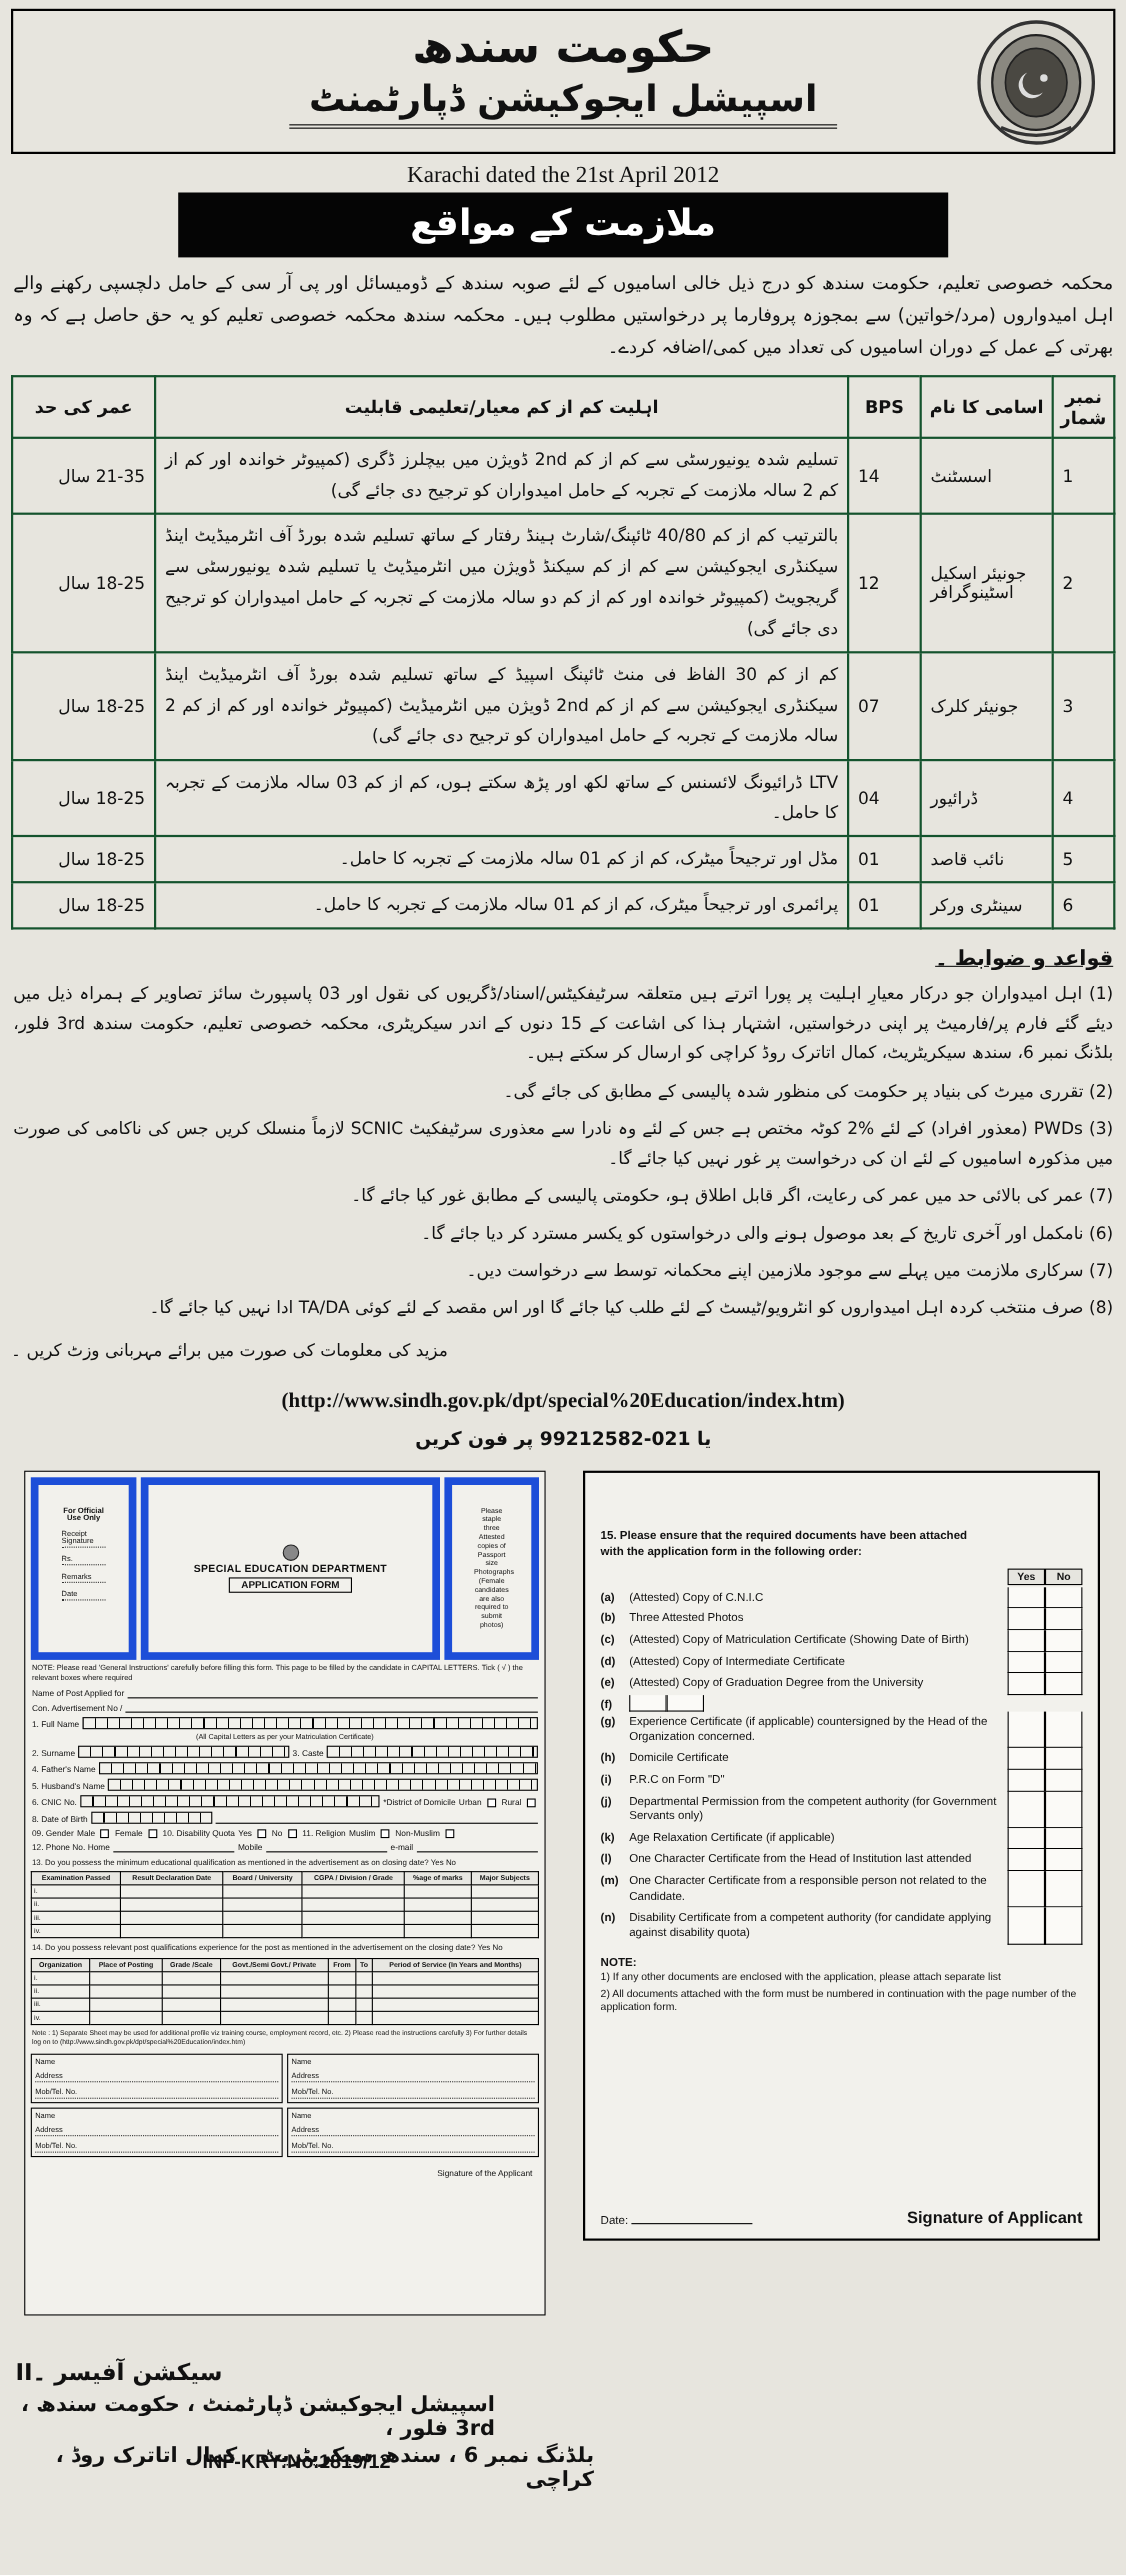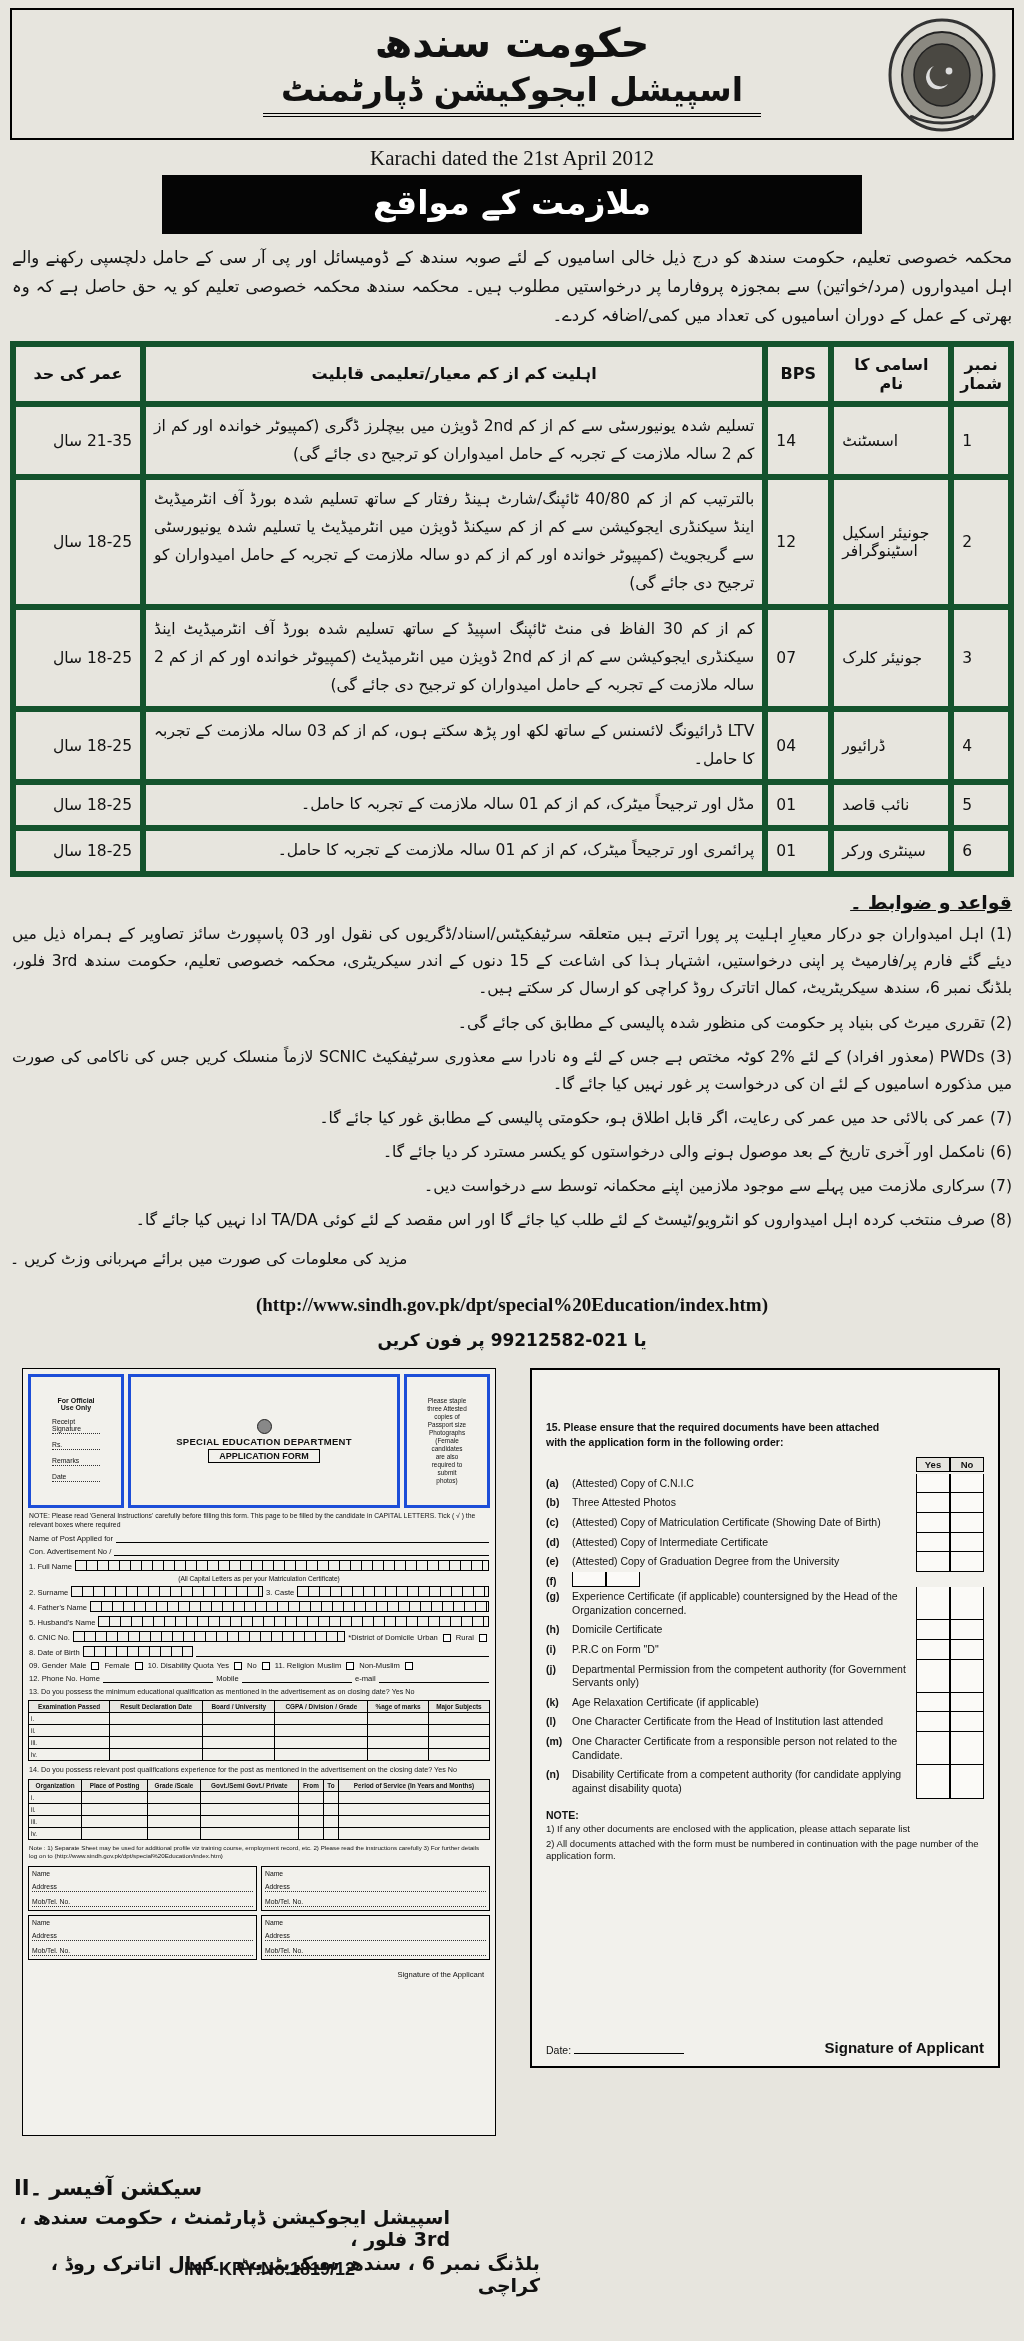--- a/index.html
+++ b/index.html
@@ -30,21 +30,21 @@
   
   .banner { width: 700px; margin: 4px auto 10px auto; background: #050505; color: #fff;
     text-align: center; font-size: 33px; font-weight: bold; padding: 8px 0 12px 0; direction: rtl; }
 
   
   .intro { direction: rtl; text-align: justify; font-size: 16.5px; line-height: 1.75;
     margin: 2px 2px 10px 2px; }
 
   
   table.jobs { width: 100%; border-collapse: collapse; direction: rtl; margin-bottom: 14px; }
-  table.jobs th, table.jobs td { border: 6px solid #14532d; padding: 6px 8px; font-size: 15.5px; vertical-align: middle; }
+  table.jobs th, table.jobs td { border: 2px solid #14532d; padding: 6px 8px; font-size: 15.5px; vertical-align: middle; }
   table.jobs th { font-weight: bold; text-align: center; font-size: 16px; padding: 8px 6px; }
   td.c { text-align: left; margin-left: 29px; }
   td.qual { text-align: justify; line-height: 1.8; padding: 10px 12px; }
   col.sno { width: 56px; } col.post { width: 120px; } col.bps { width: 66px; }
   col.age { width: 130px; }
   td.agec { text-align: right; font-size: 15px; vertical-align: top; padding-top: 10px; }
 
   
   .rules-heading { direction: rtl; font-size: 19px; font-weight: bold; text-decoration: underline;
     margin: 6px 2px 8px 2px; }
@@ -57,21 +57,21 @@
   
   .forms-row { display: flex; gap: 34px; align-items: flex-start; margin: 4px 8px 12px 12px; }
   .app-form { width: 474px; border: 1.5px solid #000; background: #f2f1ec; padding: 5px;
     font-family: "Liberation Sans", sans-serif; font-size: 7.5px; min-height: 768px; }
   .chk-form { width: 470px; border: 2px solid #000; background: #f2f1ec; padding: 14px 14px 10px 14px;
     font-family: "Liberation Sans", sans-serif; font-size: 10.5px; min-height: 700px;
     display: flex; flex-direction: column; }
 
   
   .form-header { display: flex; gap: 4px; }
-  .fh-box { border: 3px solid #1d4ed8; padding: 20px; }
+  .fh-box { border: 7px solid #1d4ed8; padding: 20px; }
   .official { width: 96px; font-size: 6.8px; }
   .official .title { font-weight: bold; text-align: center; margin-bottom: 3px; font-size: 7px; }
   .off-line { border-bottom: 1px dotted #333; margin: 7px 1px 0 1px; padding-bottom: 1px; }
   .fh-title { flex: 1; text-align: center; display: flex; flex-direction: column; align-items: center; justify-content: center; }
   .fh-title .t1 { font-weight: bold; font-size: 9.5px; letter-spacing: .3px; }
   .fh-title .t2 { font-weight: bold; font-size: 9px; border: 1px solid #000; padding: 1px 10px; margin-top: 2px; }
   .mini-crest { width: 15px; height: 15px; border-radius: 50%; border: 1.5px solid #222; background: #888; margin-bottom: 2px; }
   .photo-box { width: 86px; font-size: 6.4px; text-align: center; line-height: 1.25; }
   .form-note { font-size: 6.8px; margin: 4px 1px; line-height: 1.3; }
   .fline { display: flex; align-items: flex-end; margin: 4px 1px; gap: 3px; }

